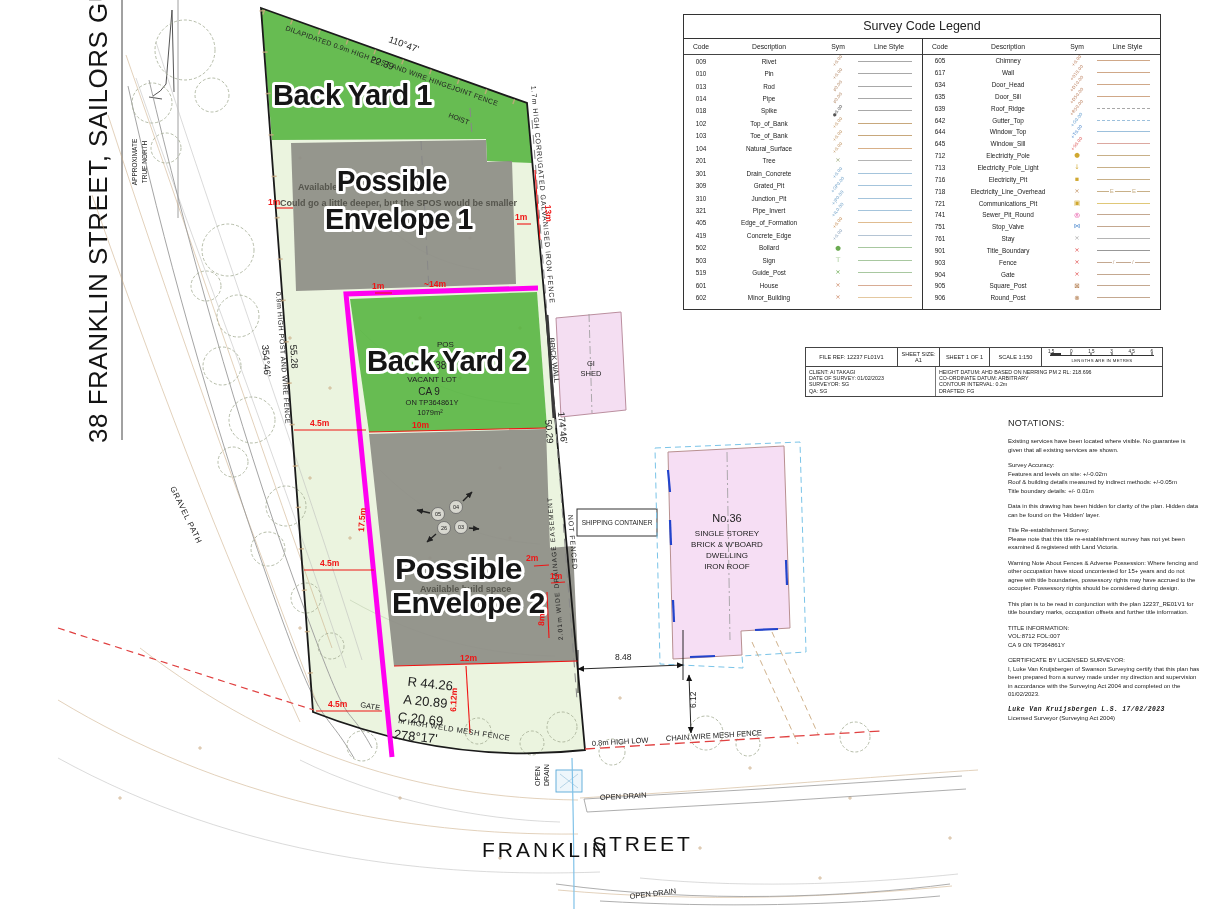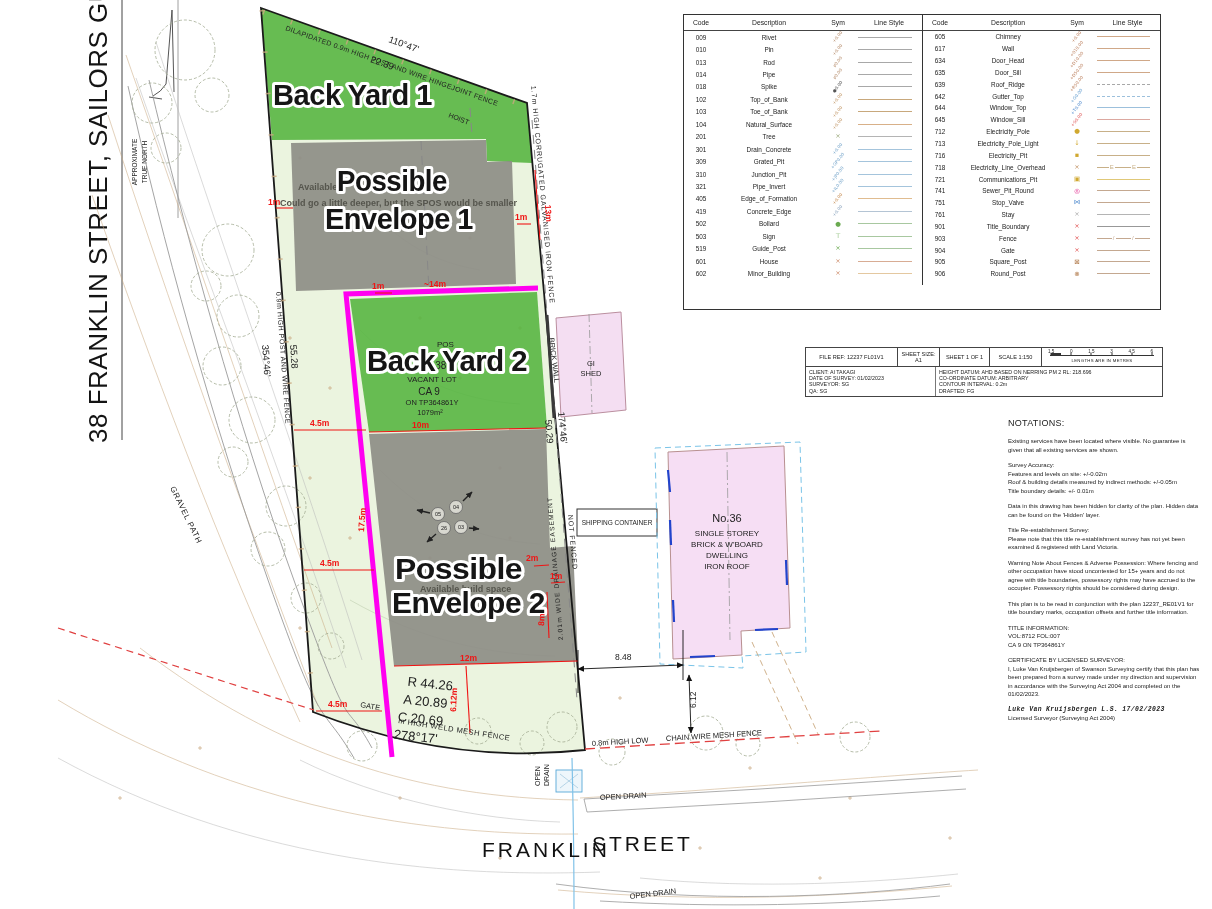--- a/index.html
+++ b/index.html
@@ -337,20 +337,21 @@
   <text class="t7" x="540" y="786" transform="rotate(-90 540 786)">OPEN</text>
   <text class="t7" x="549" y="786" transform="rotate(-90 549 786)">DRAIN</text>
   <text class="t75" x="600" y="800" transform="rotate(-3 600 800)">OPEN DRAIN</text>
   <text class="t75" x="630" y="899" transform="rotate(-7 630 899)">OPEN DRAIN</text>
 
   <text class="street" x="482" y="857">FRANKLIN</text>
   <text class="street" x="592" y="851">STREET</text>
 </svg>
 
 <div class="legend">
+  <div class="ltitle">Survey Code Legend</div>
   <div class="lbody">
     <div class="lgroup">
         <div class="lrow lhead">
           <span>Code</span>
           <span>Description</span>
           <span>Sym</span>
           <span>Line Style</span>
         </div>
         <div class="lrow">
           <span class="lcode">009</span>

